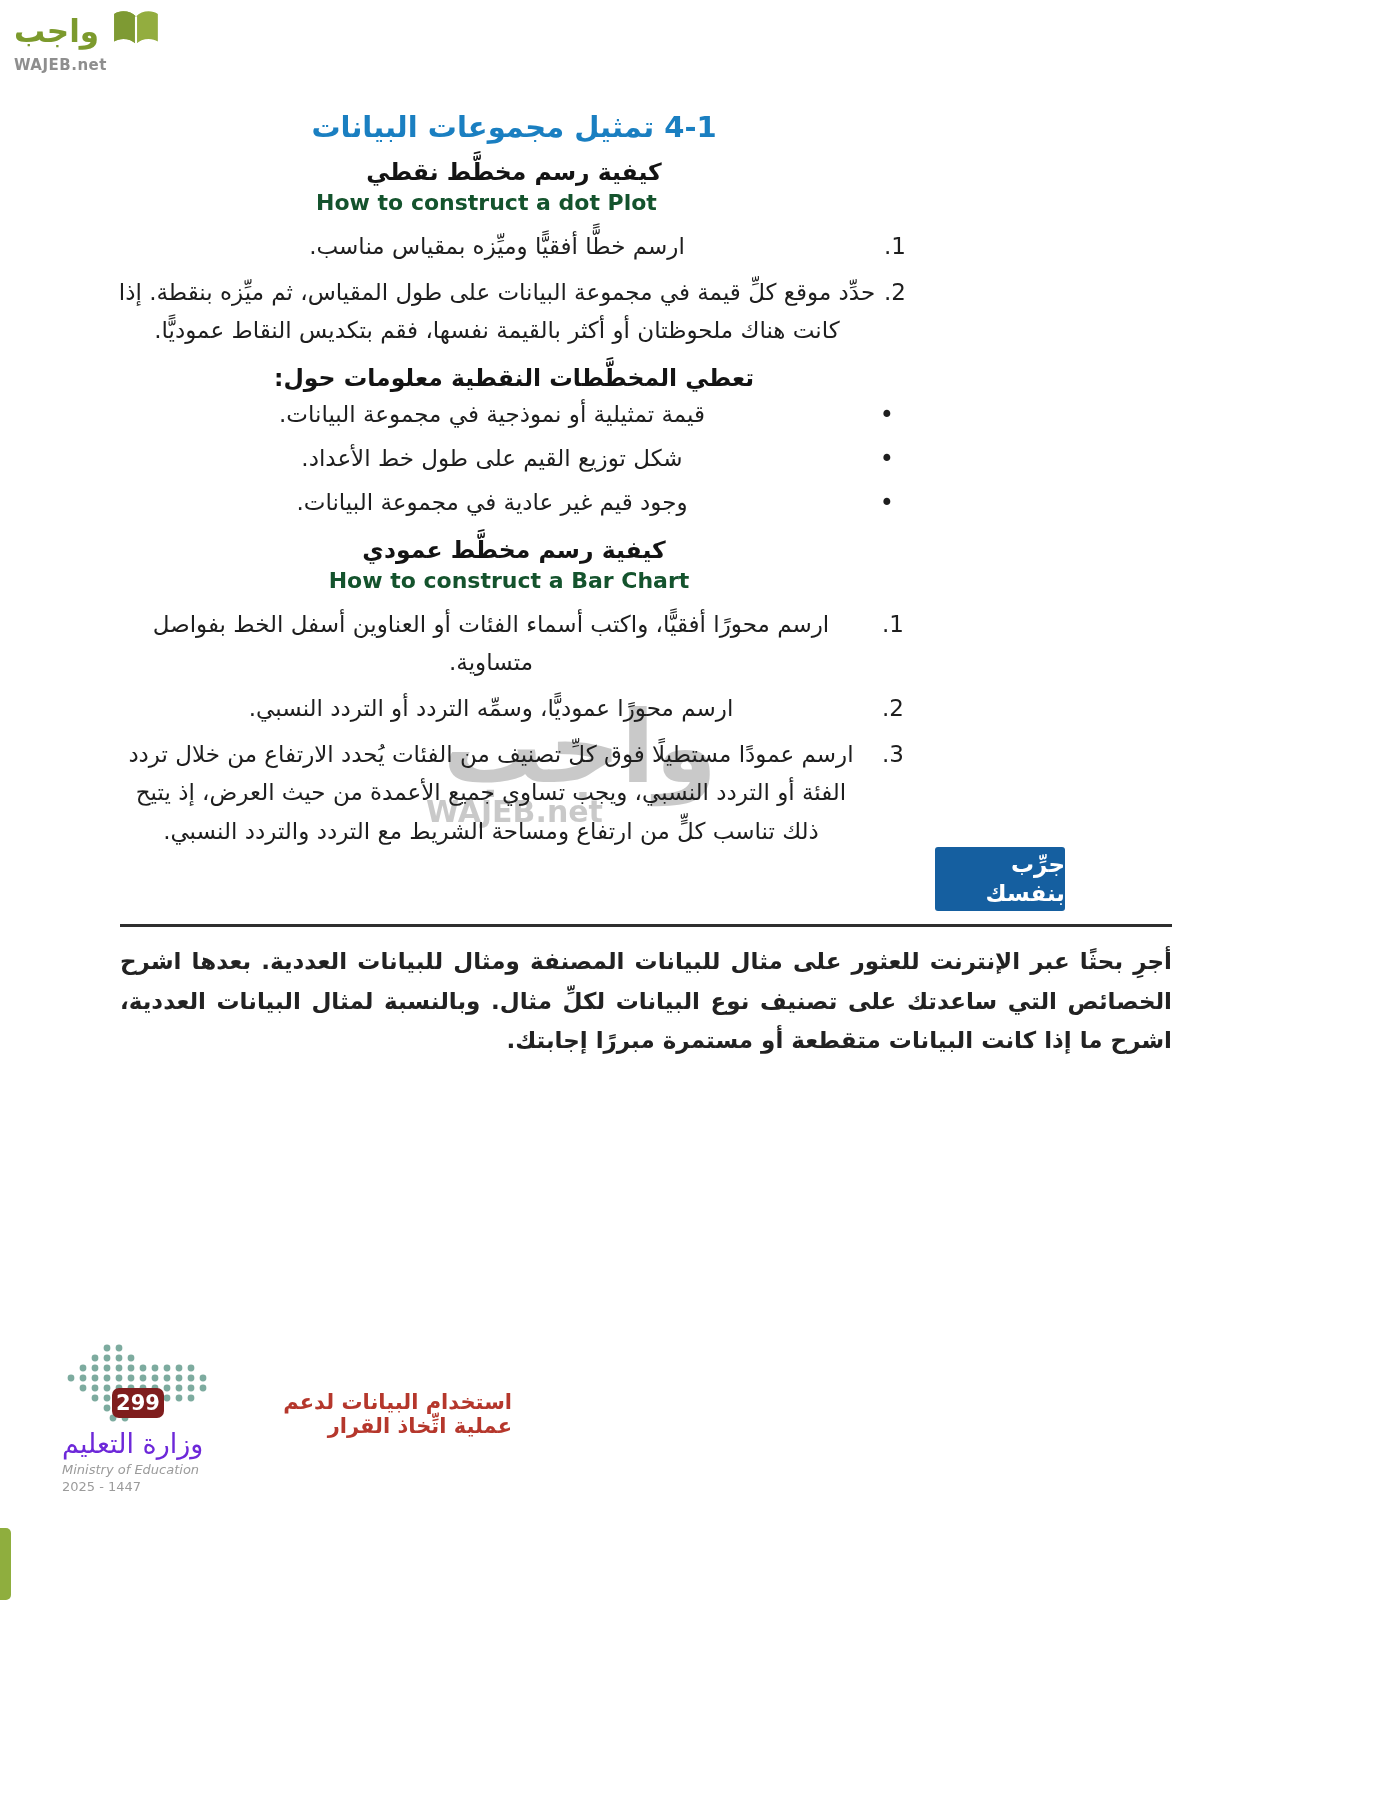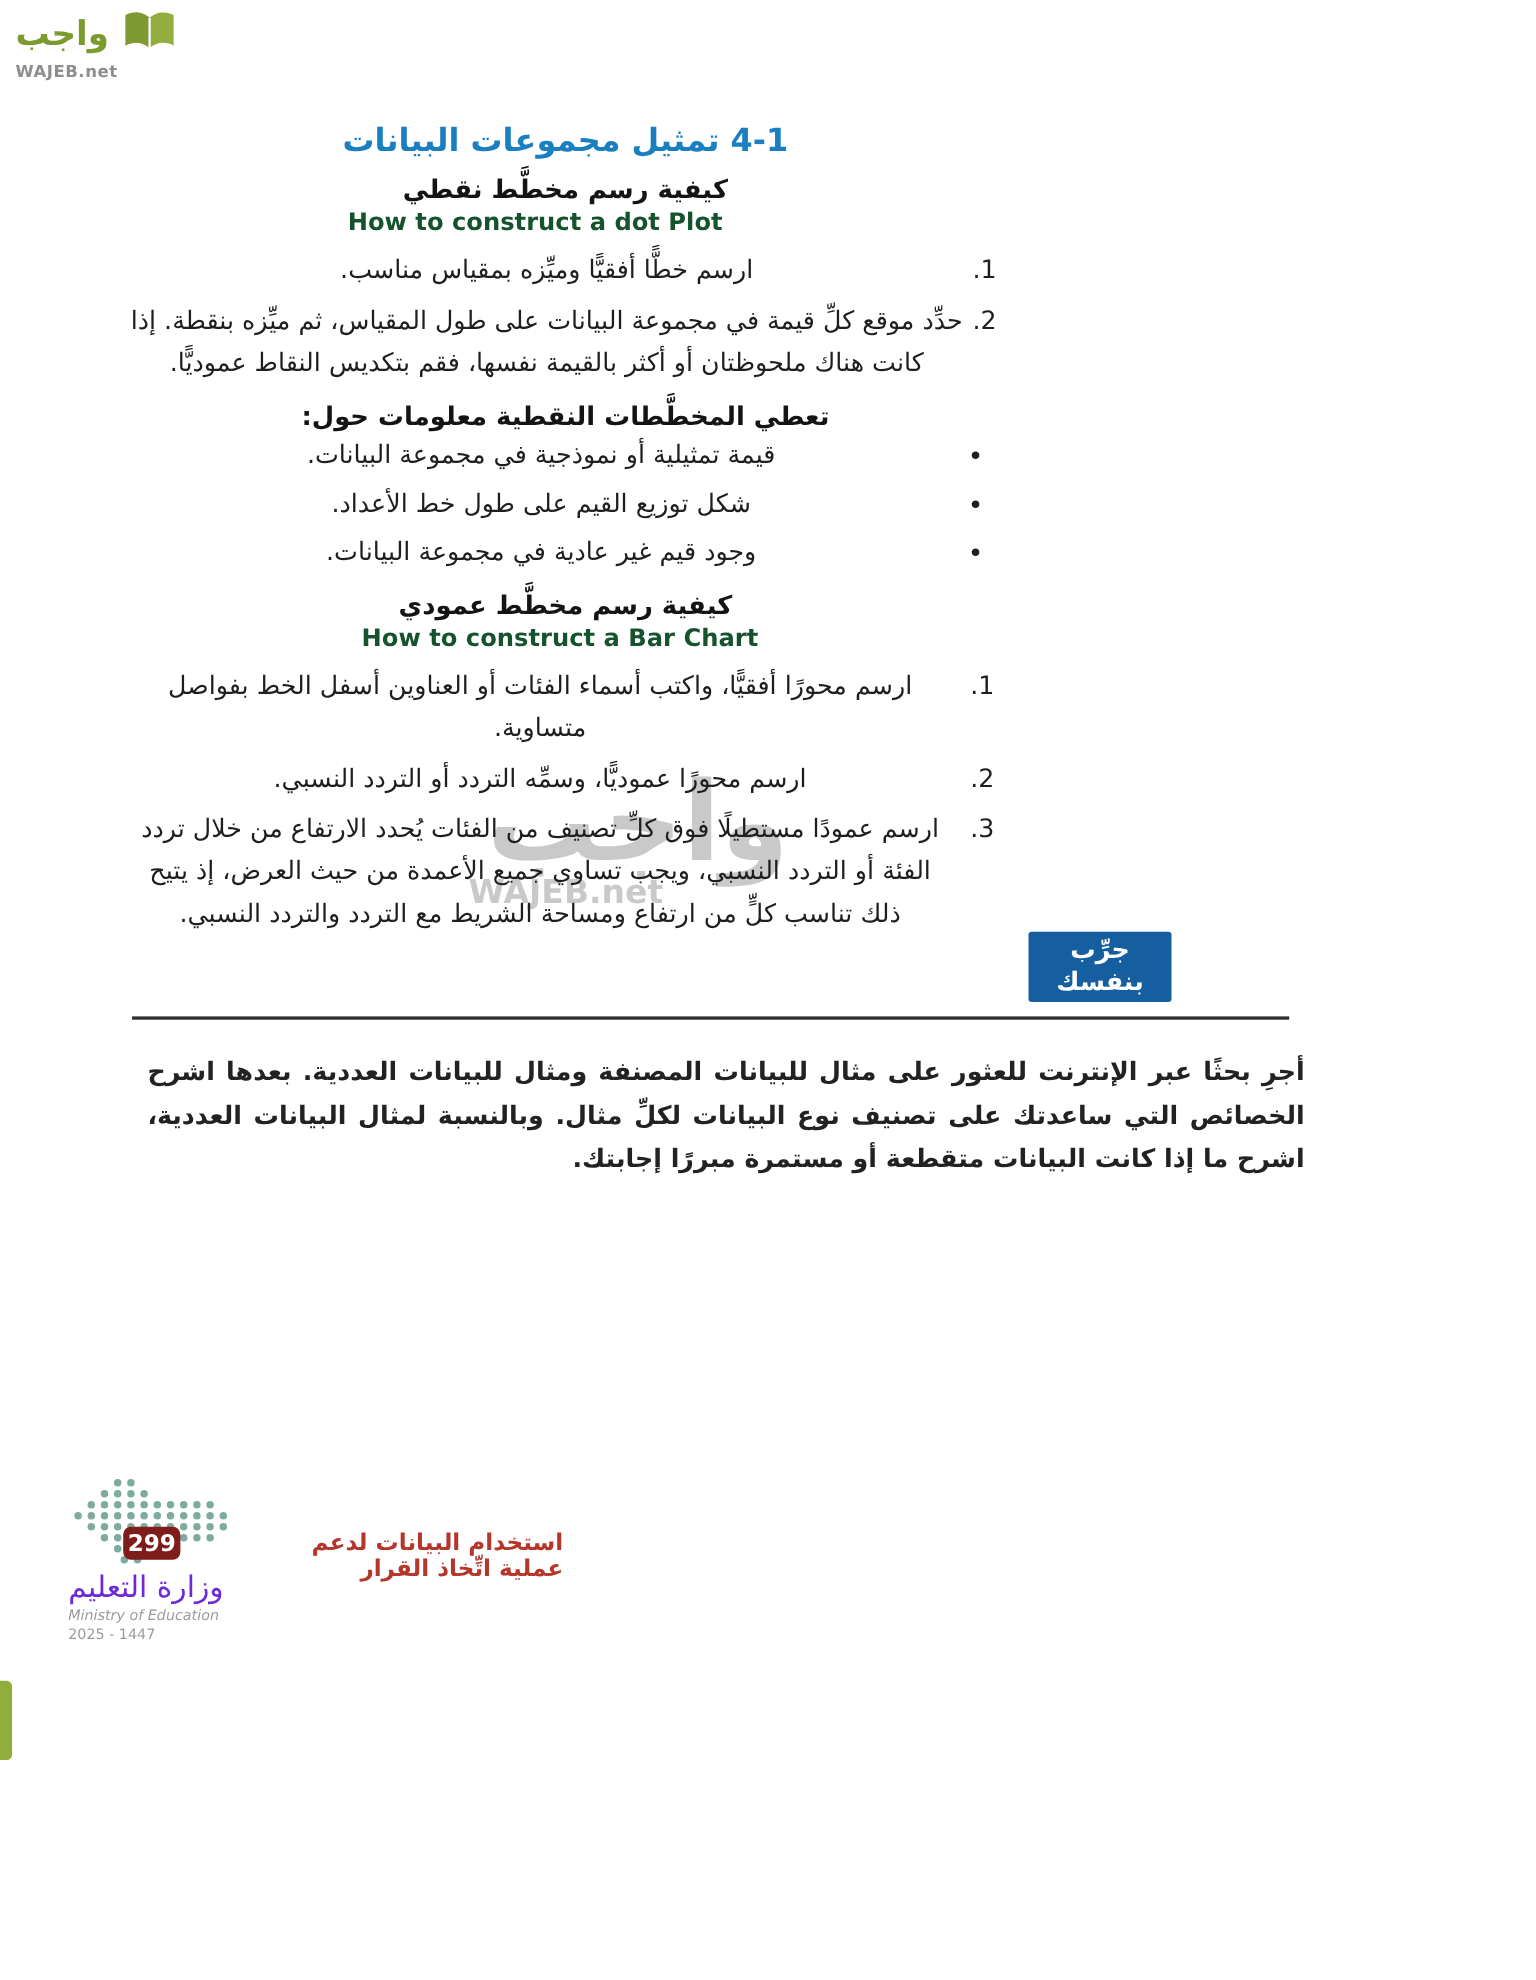--- a/index.html
+++ b/index.html
@@ -37,27 +37,27 @@
   ol.steps.wide > li { padding-right:46px; }
   ol.steps.wide > li::before { right:6px; }
 
   ul.dots { list-style:none; margin:4px 0 10px 0; padding:0; }
   ul.dots > li { position:relative; padding-right:44px; margin-bottom:7px; line-height:1.62; }
   ul.dots > li::before { content:"•"; position:absolute; right:16px; top:0; font-size:24px; }
 
   
   .try-box { position:absolute; left:935px; top:847px; width:130px; height:64px;
              background:#155fa0; color:#ffffff; font-weight:bold; font-size:23px;
-             display:flex; flex-direction:column; align-items:center; justify-content:center;
+             display:flex; flex-direction:column; align-items:flex-start; justify-content:center;
              line-height:1.25; border-radius:3px; z-index:2; direction:rtl; }
 
   
   .divider { position:absolute; left:120px; top:924px; width:1052px; height:2.5px;
              background:#2e2e2e; border:none; margin:0; z-index:2; }
-  .activity { position:absolute; left:120px; top:942px; width:1052px; margin:14px;
+  .activity { position:absolute; left:120px; top:942px; width:1052px; margin:0;
               direction:rtl; text-align:justify; font-weight:bold; font-size:23px;
               line-height:1.72; color:#222; z-index:2; }
 
   
   .moe-dots { position:absolute; left:58px; top:1342px; z-index:2; }
   .page-num { position:absolute; left:112px; top:1388px; width:52px; height:30px;
               background:#7f1d1d; color:#fff; font-weight:bold; font-size:21px;
               border-radius:7px; display:flex; align-items:center; justify-content:center; z-index:3; }
   .unit-title { position:absolute; left:230px; top:1390px; width:282px; direction:rtl;
                 text-align:right; font-size:21px; font-weight:bold; color:#b5372c; z-index:2; }

